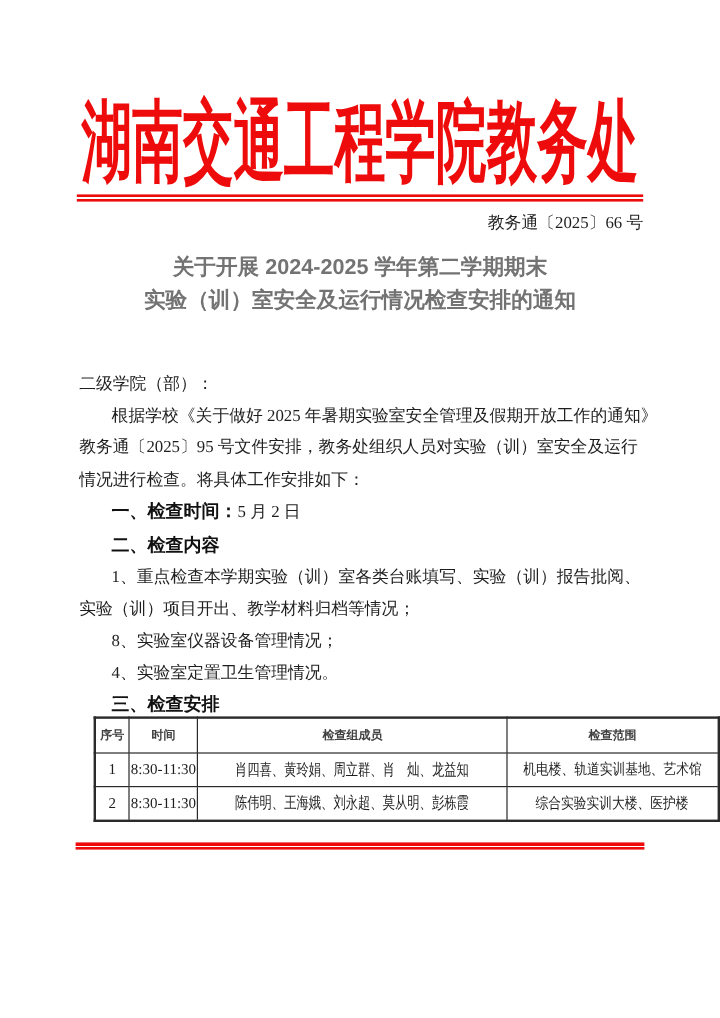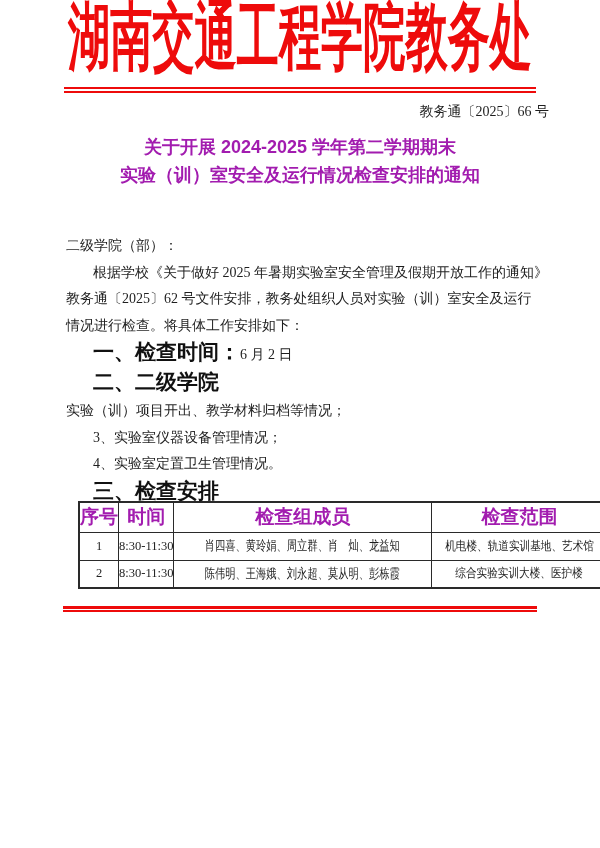--- a/index.html
+++ b/index.html
@@ -7,72 +7,73 @@
     position: relative;
     width: 600px;
     height: 848px;
     background: #ffffff;
     overflow: hidden;
     font-family: "Liberation Serif", serif;
     color: #1e1e1e;
   }
   
   .org-wrap {
+    margin-top: 75px;
     height: 80px;
     display: flex;
     justify-content: center;
-    align-items: flex-start;
+    align-items: flex-end;
   }
   .org-title {
     font-family: "Liberation Sans", sans-serif;
     font-weight: 900;
     font-size: 74px;
     line-height: 1;
     white-space: nowrap;
     color: #ee0b0b;
     transform: scaleX(0.57);
     transform-origin: center center;
     letter-spacing: 0px;
   }
   .rule-top {
     width: 472px;
     height: 6px;
     margin: 7px auto 0 auto;
     background: linear-gradient(#ee0b0b 0 2px, #ffffff 2px 4px, #ee0b0b 4px 6px);
   }
   .doc-number {
     margin-top: 11px;
-    padding-right: 51px;
+    padding-right: 64px;
     text-align: right;
     font-size: 14px;
     line-height: 16px;
     white-space: nowrap;
   }
   .doc-title {
     margin-top: 13px;
     text-align: center;
     font-family: "Liberation Sans", sans-serif;
     font-weight: 700;
     font-size: 18px;
     line-height: 28px;
-    color: #a21caf;
+    color: #737373;
   }
   
   .body-a { margin: 44px 0 0 66px; }
   .body-b { margin: 3px 0 0 66px; }
   .line {
     font-size: 14px;
     line-height: 26.5px;
     white-space: nowrap;
   }
   .indent { text-indent: 27px; }
   .h {
     font-family: Liberation Sans, sans-serif;
     font-weight: 700;
-    font-size: 21px;
+    font-size: 15px;
     color: #111111;
   }
   
   table.sched {
     border-collapse: collapse;
     table-layout: fixed;
     margin: -6px 0 0 78px;
     border: 2px solid #2a2a2a;
   }
   table.sched th, table.sched td {
@@ -81,22 +82,22 @@
     vertical-align: middle;
     white-space: nowrap;
     padding: 0;
     overflow: visible;
   }
   table.sched thead tr { height: 30px; }
   table.sched tbody tr { height: 28px; }
   table.sched th {
     font-family: "Liberation Serif", serif;
     font-weight: 700;
-    font-size: 19px;
-    color: #a21caf;
+    font-size: 10px;
+    color: #404040;
   }
   td.c-num, td.c-time { font-size: 12.5px; }
   .cf { display: flex; justify-content: center; align-items: flex-start; }
   .sq { display: inline-block; white-space: nowrap; }
   .sq3 { font-size: 13.5px; transform: scaleX(0.76); transform-origin: center center; }
   .sq4 { font-size: 12.5px; transform: scaleX(0.85); transform-origin: center center; }
   .rule-bottom {
     width: 474px;
     height: 6px;
     margin: 17px auto 0 auto;
@@ -117,26 +118,27 @@
   <div class="doc-number">教务通〔2025〕66 号</div>
 
   <div class="doc-title">
     <div>关于开展 2024-2025 学年第二学期期末</div>
     <div>实验（训）室安全及运行情况检查安排的通知</div>
   </div>
 
   <div class="body-a">
     <div class="line">二级学院（部）：</div>
     <div class="line indent">根据学校《关于做好 2025 年暑期实验室安全管理及假期开放工作的通知》</div>
-    <div class="line">教务通〔2025〕62 号文件安排，教务处组织人员对实验（训）室安全及运行</div>
+    <div class="line">教务通〔2025〕95 号文件安排，教务处组织人员对实验（训）室安全及运行</div>
     <div class="line">情况进行检查。将具体工作安排如下：</div>
-    <div class="line indent"><span class="h">一、检查时间：</span><span>6 月 2 日</span></div>
-    <div class="line indent"><span class="h">二、二级学院</span></div>
+    <div class="line indent"><span class="h">一、检查时间：</span><span>5 月 2 日</span></div>
+    <div class="line indent"><span class="h">二、检查内容</span></div>
+    <div class="line indent">1、重点检查本学期实验（训）室各类台账填写、实验（训）报告批阅、</div>
     <div class="line">实验（训）项目开出、教学材料归档等情况；</div>
-    <div class="line indent">3、实验室仪器设备管理情况；</div>
+    <div class="line indent">8、实验室仪器设备管理情况；</div>
     <div class="line indent">4、实验室定置卫生管理情况。</div>
     <div class="line indent"><span class="h">三、检查安排</span></div>
   </div>
 
   <table class="sched">
     <colgroup>
       <col style="width:36px">
       <col style="width:60px">
       <col style="width:202px">
       <col style="width:170px">

